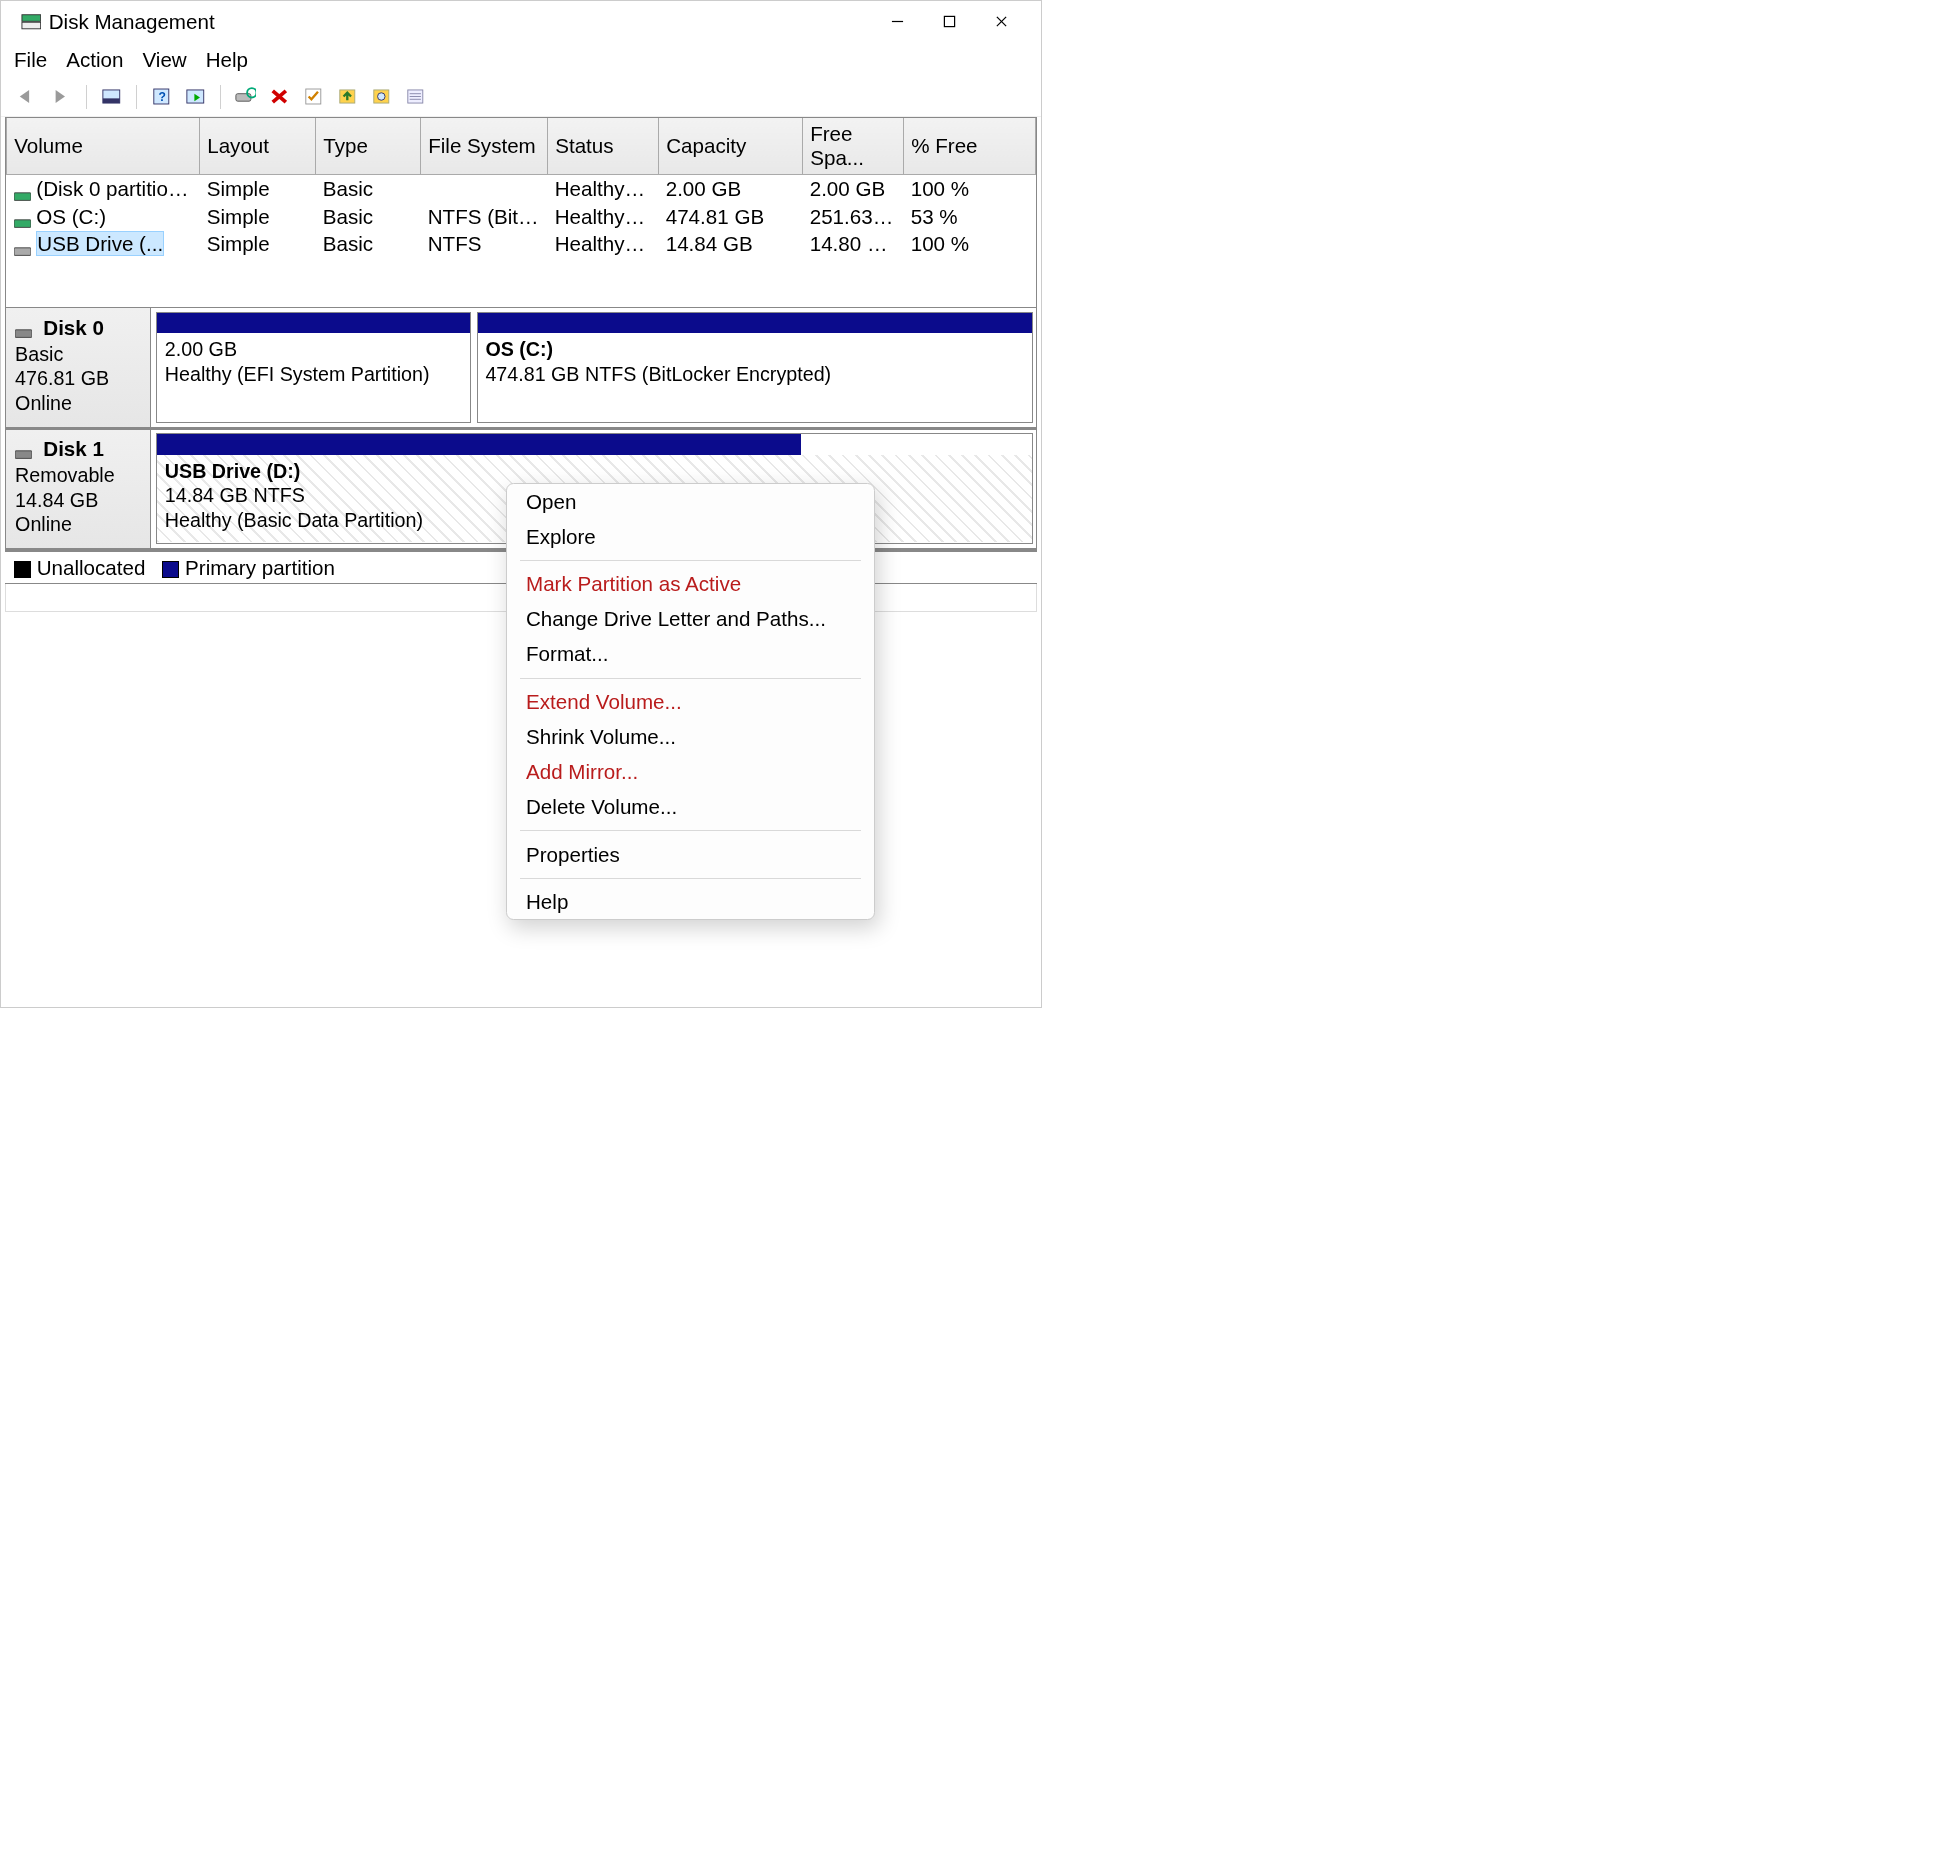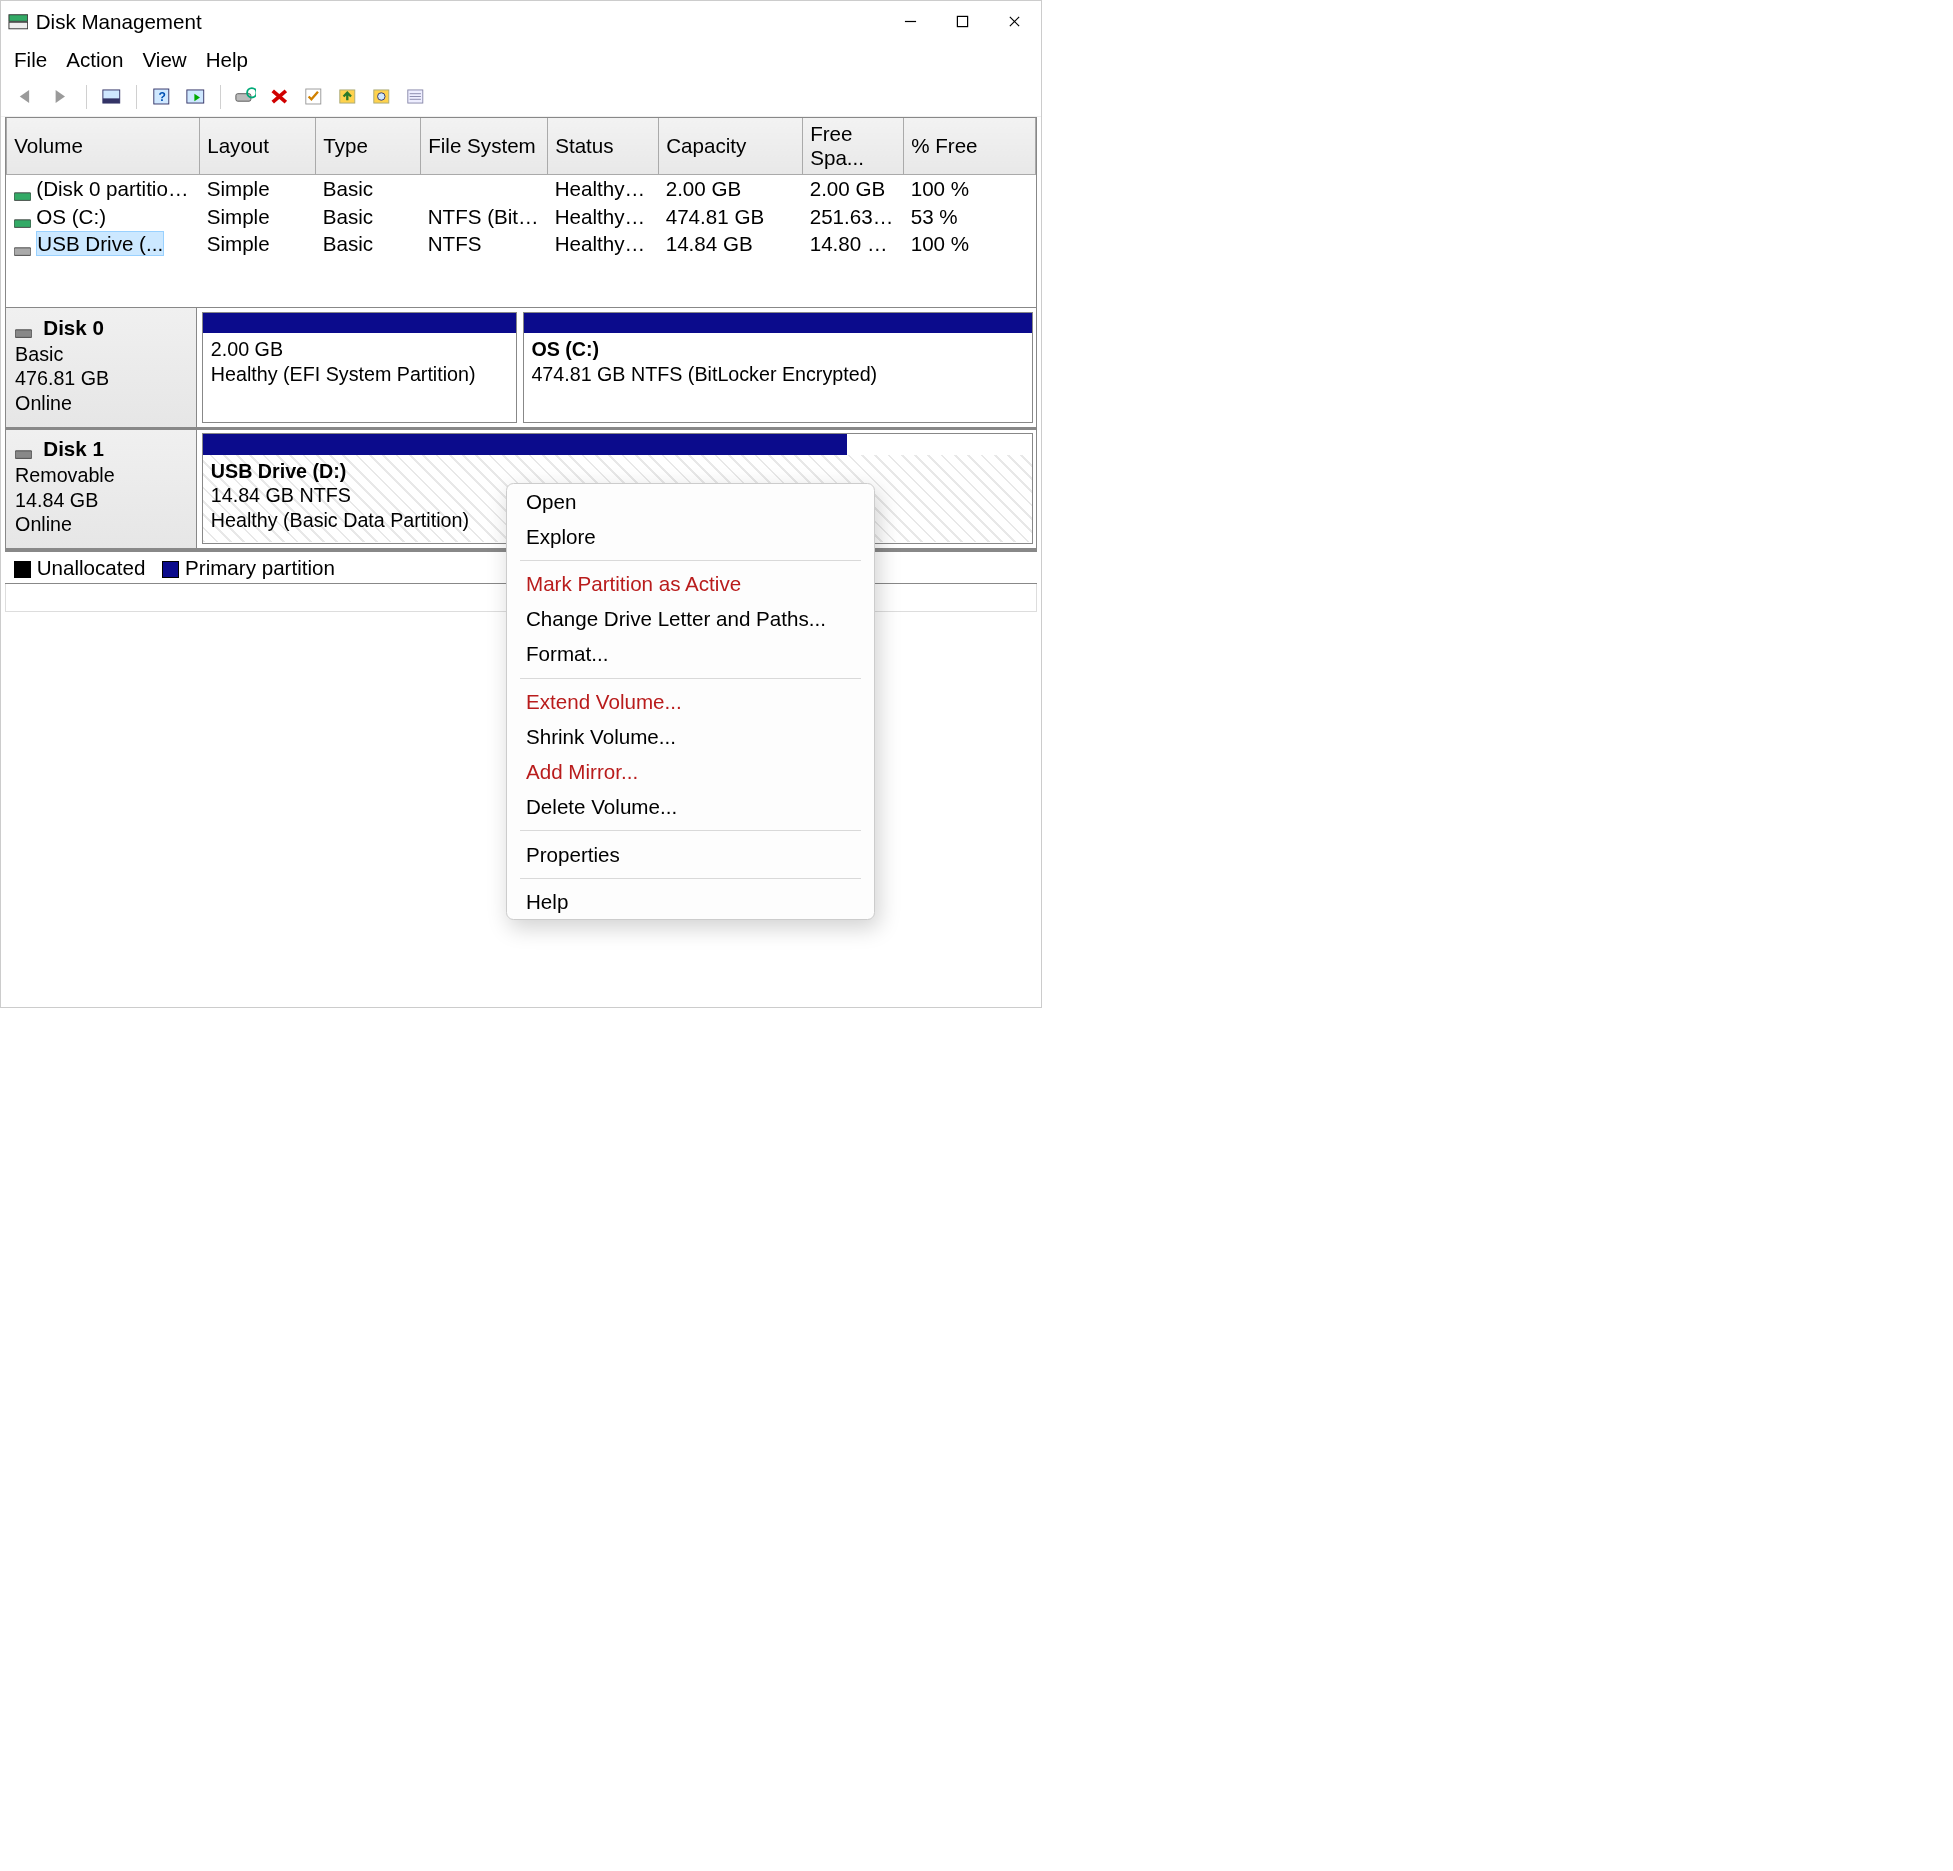--- a/index.html
+++ b/index.html
@@ -10,21 +10,21 @@
     color: #000;
     width: 1042px;
     height: 1008px;
     overflow: hidden;
     border: 0.9px solid #ccc;
   }
   .titlebar {
     display: flex;
     align-items: center;
     height: 41px;
-    padding: 0 1px;
+    padding: 0 14px;
   }
   .titlebar .app-icon {
     width: 20.6px; height: 20.6px;
     margin: 0 7.5px 0 5.6px;
     display:inline-block;
   }
   .titlebar .title { font-size: 20.6px; }
   .win-controls { margin-left: auto; display: flex; }
   .win-btn { width: 52px; height: 36px; display: flex; align-items: center; justify-content: center; font-size: 17px; color:#000;}
   .menubar {
@@ -48,21 +48,21 @@
     text-align: left; font-weight: 400; padding: 3.7px 7.5px; font-size:20.6px;
   }
   table.vol-list td { padding: 1.9px 7.5px; font-size:20.6px; white-space: nowrap; overflow:hidden; text-overflow:ellipsis; max-width:0; }
   .vol-row-selected td:first-child span.rowlabel { background:#cce8ff; border:0.9px solid #99d1ff; }
   .row-icon { width:17px;height:13px;display:inline-block;vertical-align:middle;margin-right:5.6px;}
   .spacer-row { height: 49px; }
   
   .graph-view { border-top: 1.9px solid #888; display:flex; flex-direction:column; }
   .disk-row { display:flex; border-bottom:3.7px solid #888; }
   .disk-label {
-    width: 191px; background: linear-gradient(#f0f0f0,#e6e6e6);
+    width: 145px; background: linear-gradient(#f0f0f0,#e6e6e6);
     border-right: 1.9px solid #888; padding: 7.5px 9.4px 11.2px 9.4px;
   }
   .disk-label .dname { font-weight:700; display:flex; align-items:center; gap:5.6px;}
   .disk-label .dinfo { font-size:19.7px; line-height:1.25; margin-top:1.9px;}
   .partitions { flex:1; display:flex; padding: 3.7px 3.7px 3.7px 5.6px; gap:5.6px; background:#fff; }
   .part {
     border: 1.9px solid #888; display:flex; flex-direction:column; flex:1; min-width:0;
   }
   .part .stripe { height: 20.6px; background:#0b0b8c; }
   .part .pbody { padding: 3.7px 7.5px 9.4px 7.5px; font-size:19.7px; line-height:1.25; overflow:hidden; }

